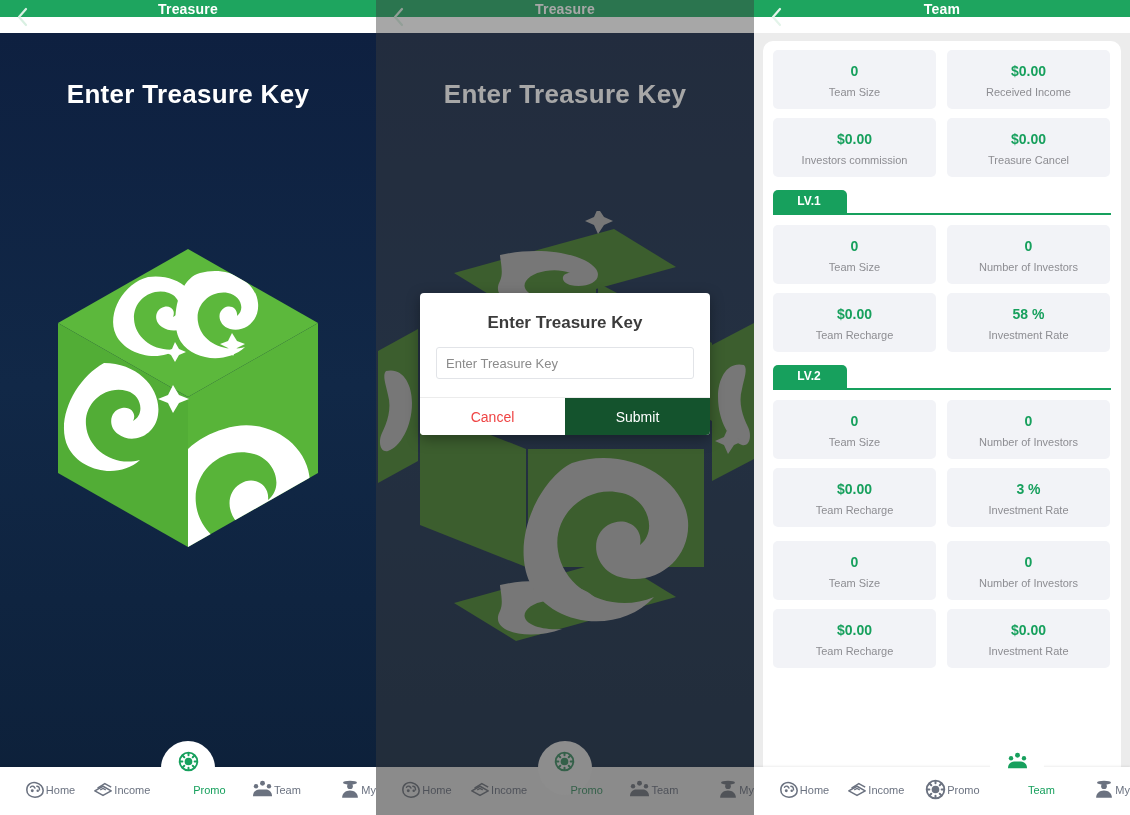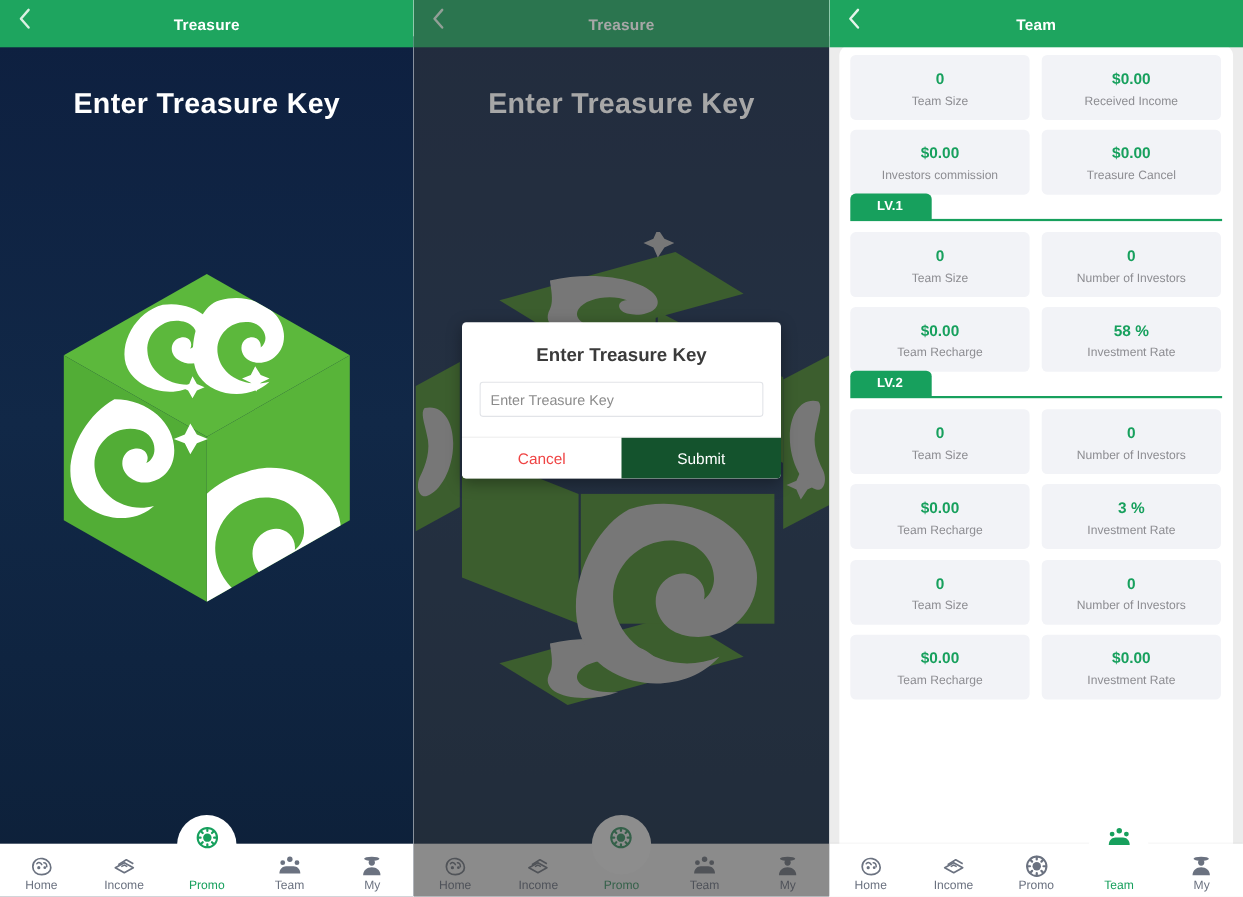--- a/index.html
+++ b/index.html
@@ -12,21 +12,21 @@
   .screens { display: flex; width: 1130px; height: 815px; }
 
   
   .panel { position: relative; height: 815px; overflow: hidden; }
   .panel-1 { width: 376px; }
   .panel-2 { width: 378px; }
   .panel-3 { width: 376px; }
 
   
   .header {
-    position: relative; height: 43px;
+    position: relative; height: 17px;
     background: #1ea55f;
     display: flex; align-items: center; justify-content: center;
     z-index: 30;
   }
   .header-title {
     color: #ffffff; font-size: 14px; font-weight: bold; letter-spacing: .2px;
   }
   .back-chevron {
     position: absolute; left: 8px; top: 0; height: 33px;
     width: 28px; display: flex; align-items: center; justify-content: center;
@@ -60,21 +60,21 @@
 
   
   .bottom-nav {
     position: absolute; left: 0; right: 0; bottom: 0; height: 48px;
     background: #ffffff;
     display: flex; align-items: flex-end; justify-content: space-around;
     z-index: 20;
     box-shadow: 0 -1px 2px rgba(0,0,0,.07);
   }
   .nav-item {
-    flex: 1 1 0; display: flex; flex-direction: column;
+    flex: 1 1 0; display: flex; flex-direction: row;
     align-items: center; justify-content: flex-end;
     height: 48px; padding-bottom: 4px; cursor: pointer; position: relative;
   }
   .nav-icon { height: 22px; display: flex; align-items: center; justify-content: center; }
   .nav-label { font-size: 11px; color: #6b7280; margin-top: 1px; line-height: 12px; }
   .nav-item.active .nav-label { color: #1ea55f; }
   
   .nav-item.raised { justify-content: flex-end; }
   .nav-item.raised .bubble {
     position: absolute; left: 50%; transform: translateX(-50%);
@@ -125,21 +125,21 @@
     overflow: hidden;
   }
   .stat-grid { display: flex; flex-wrap: wrap; gap: 9px 11px; }
   .stat-box {
     width: calc(50% - 6px); background: #f2f3f7; border-radius: 5px;
     padding: 12px 4px 10px; text-align: center;
   }
   .stat-value { font-size: 14px; font-weight: bold; color: #17a05d; line-height: 18px; }
   .stat-label { font-size: 11px; color: #8d8d92; margin-top: 6px; line-height: 13px; }
 
-  .lv-section { }
+  .lv-section { margin-top: 14px; }
   .lv-tab-row {
     position: relative; height: 24px; border-bottom: 2px solid #17a05d;
     display: flex; align-items: flex-end;
   }
   .lv-tab {
     background: #17a05d; color: #ffffff; font-size: 12px; font-weight: bold;
     padding: 4px 16px 4px 14px; border-radius: 5px 5px 0 0; line-height: 15px;
     min-width: 74px; text-align: center; cursor: pointer;
   }
   .lv-section .stat-grid { margin-top: 10px; }

